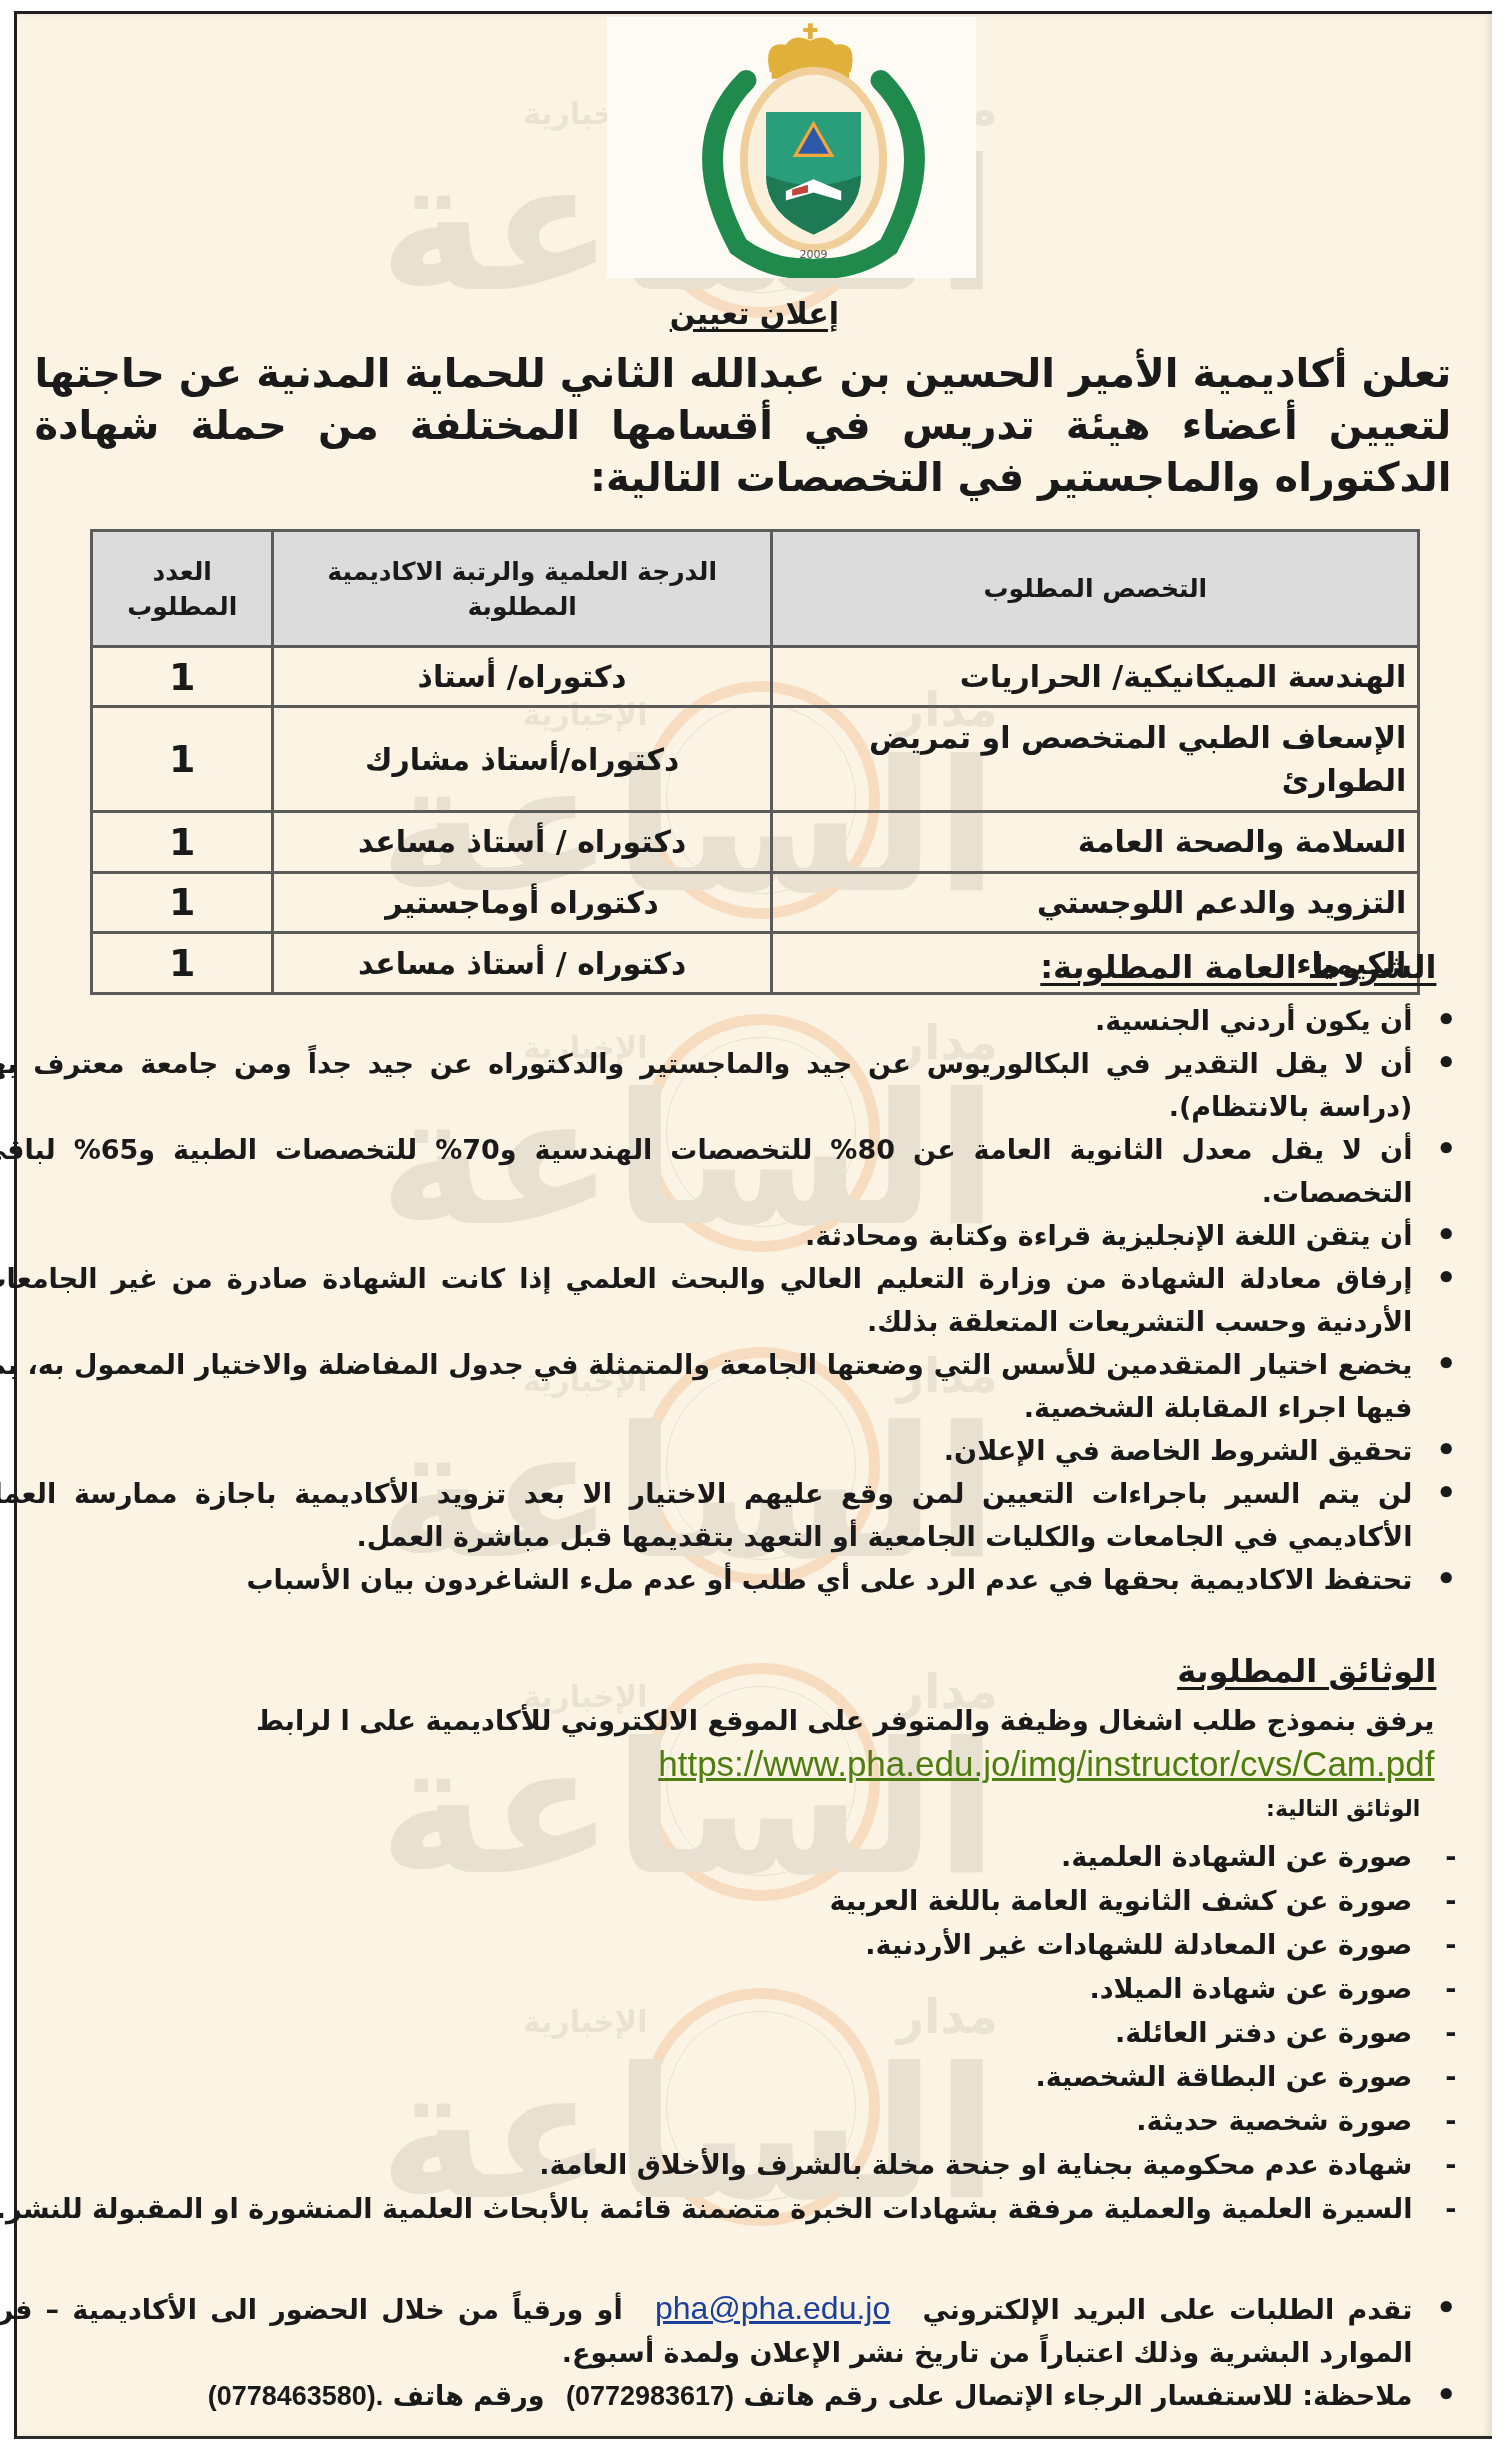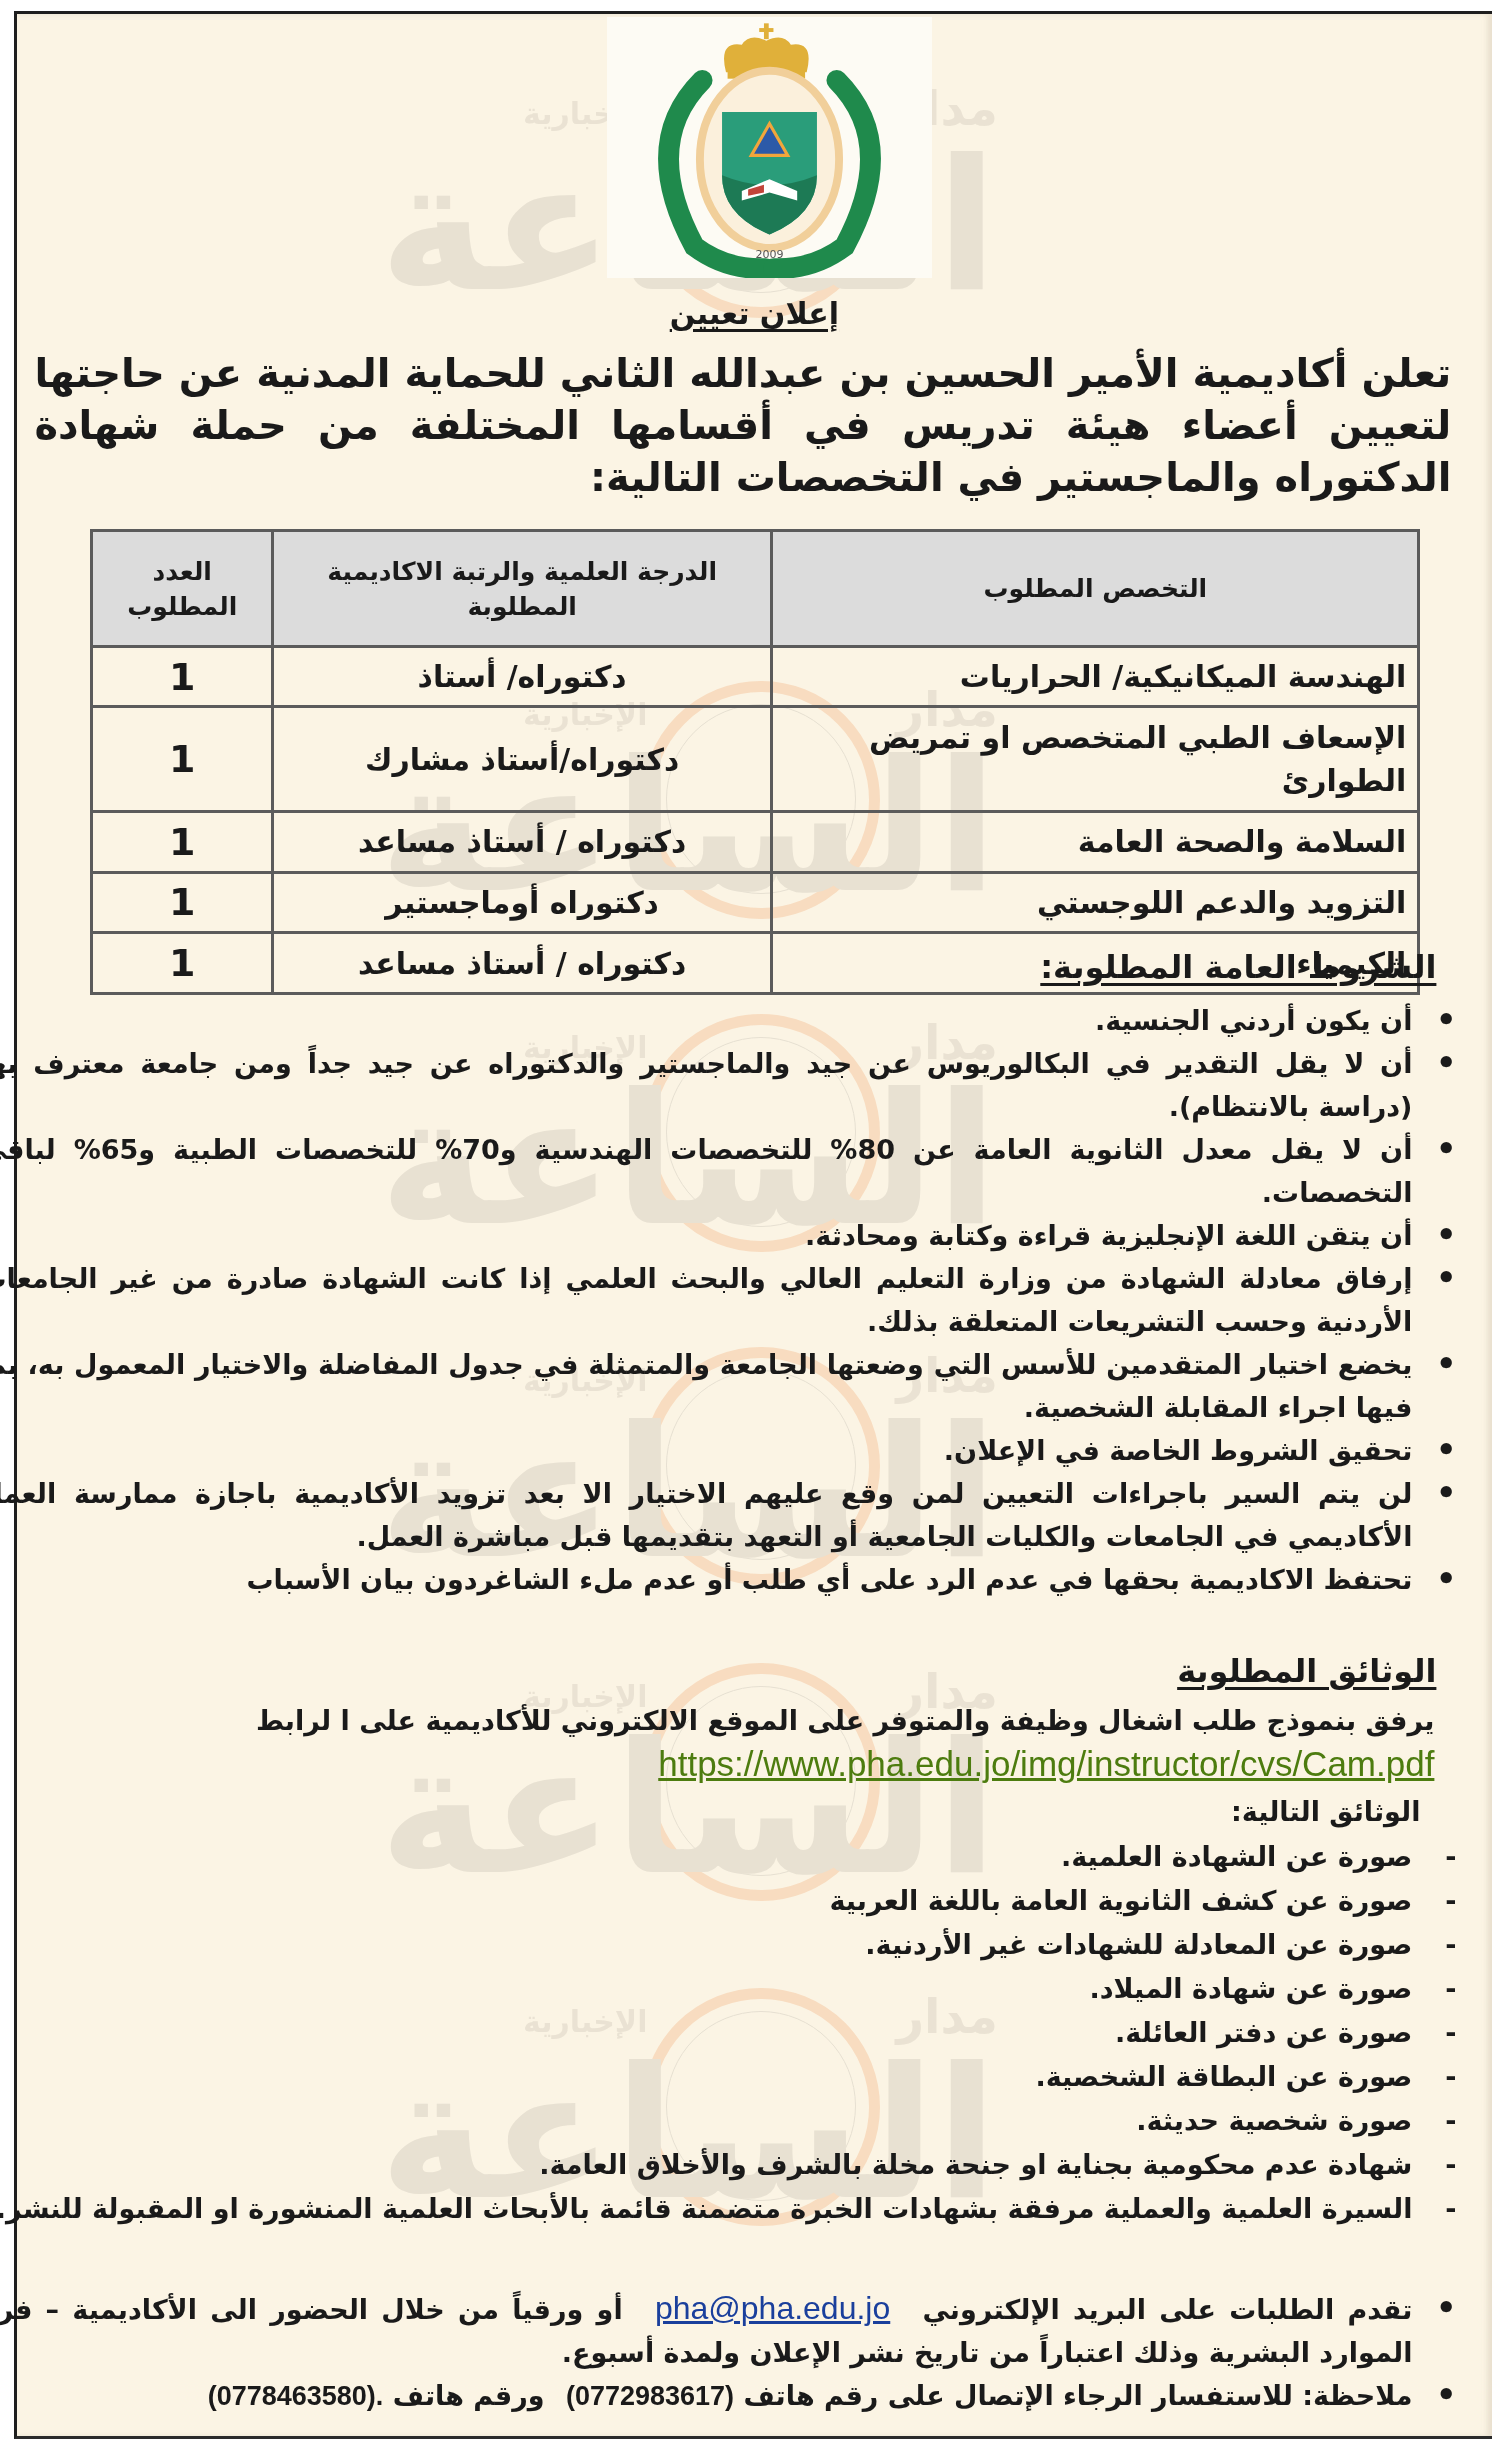--- a/index.html
+++ b/index.html
@@ -85,20 +85,21 @@
     width: 1474px;
     direction: rtl;
   }
   .logo-box {
     position: absolute;
     left: 590px;
     top: 3.2px;
     width: 325px;
     height: 261px;
     background: #fdfbf4;
+    padding-left: 44px;
   }
   .title {
     position: absolute;
     top: 282px;
     left: 0;
     width: 1474px;
     text-align: center;
     font-size: 30px;
     font-weight: bold;
     text-decoration: underline;
@@ -333,21 +334,21 @@
     <li>تحقيق الشروط الخاصة في الإعلان.</li>
     <li>لن يتم السير باجراءات التعيين لمن وقع عليهم الاختيار الا بعد تزويد الأكاديمية باجازة ممارسة العمل الأكاديمي في الجامعات والكليات الجامعية أو التعهد بتقديمها قبل مباشرة العمل.</li>
     <li>تحتفظ الاكاديمية بحقها في عدم الرد على أي طلب أو عدم ملء الشاغردون بيان الأسباب</li>
   </ul>
 
   <div class="section-head" style="top:1638px;">الوثائق المطلوبة</div>
   <div class="docs-intro" style="top:1685px;">
     <span>يرفق بنموذج طلب اشغال وظيفة والمتوفر على الموقع الالكتروني للأكاديمية على ا لرابط</span><br>
     <span class="link">https://www.pha.edu.jo/img/instructor/cvs/Cam.pdf</span>
   </div>
-  <div class="section-head" style="top:1782px; text-decoration:none; font-size:27px; right:71px;">الوثائق التالية:</div>
+  <div class="section-head" style="top:1782px; text-decoration:none; font-size:22px; right:71px;">الوثائق التالية:</div>
 
   <ul class="conds docs" style="top:1821px; line-height:44px;">
     <li>صورة عن الشهادة العلمية.</li>
     <li>صورة عن كشف الثانوية العامة باللغة العربية</li>
     <li>صورة عن المعادلة للشهادات غير الأردنية.</li>
     <li>صورة عن شهادة الميلاد.</li>
     <li>صورة عن دفتر العائلة.</li>
     <li>صورة عن البطاقة الشخصية.</li>
     <li>صورة شخصية حديثة.</li>
     <li>شهادة عدم محكومية بجناية او جنحة مخلة بالشرف والأخلاق العامة.</li>

